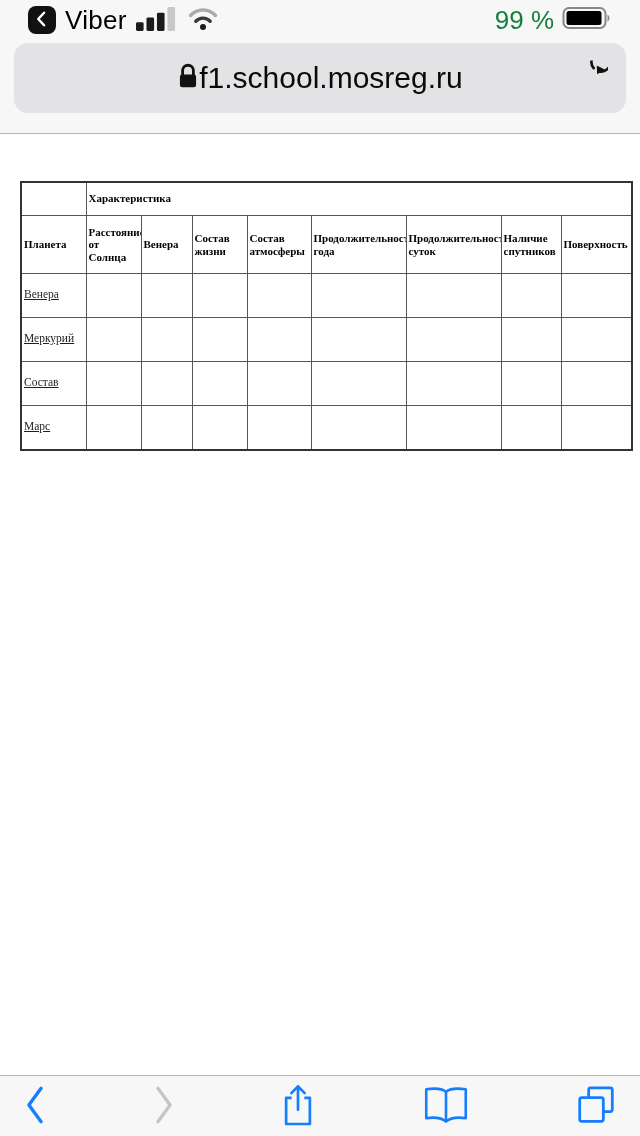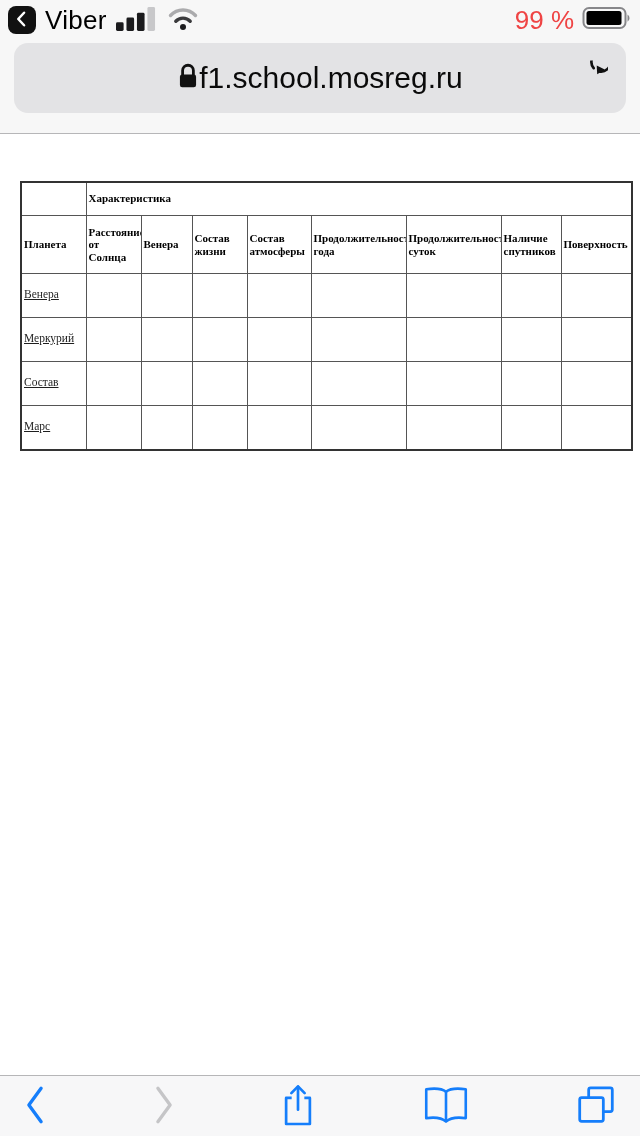--- a/index.html
+++ b/index.html
@@ -14,39 +14,39 @@
 
   
   .chrome-top {
     background: #f7f7f7;
     border-bottom: 1px solid #b6b6b8;
   }
   .status-bar {
     height: 40px;
     display: flex;
     align-items: center;
-    padding: 0 8px;
+    padding: 0 28px;
     position: relative;
   }
   .sb-left { display: flex; align-items: center; gap: 9px; }
   .viber-back {
     width: 28px; height: 28px;
     background: #111;
     border-radius: 8px;
     display: flex; align-items: center; justify-content: center;
     border: none; cursor: pointer;
   }
   .sb-app-label { font-size: 26px; color: #000; letter-spacing: 0.3px; }
   .sb-time {
     position: absolute; left: 50%; top: 50%;
     transform: translate(-50%, -50%);
     font-size: 26px; font-weight: 600; color: #000; margin-top: 36px;
   }
   .sb-right { margin-left: auto; display: flex; align-items: center; gap: 8px; }
-  .sb-battery-text { font-size: 26px; color: #ef4444; margin-left: 22px; }
+  .sb-battery-text { font-size: 26px; color: #15803d; margin-left: 22px; }
 
   .url-area { padding: 3px 14px 20px 14px; }
   .url-field {
     height: 70px;
     background: #e3e3e5;
     border-radius: 14px;
     display: flex;
     align-items: center;
     justify-content: center;
     gap: 0;

